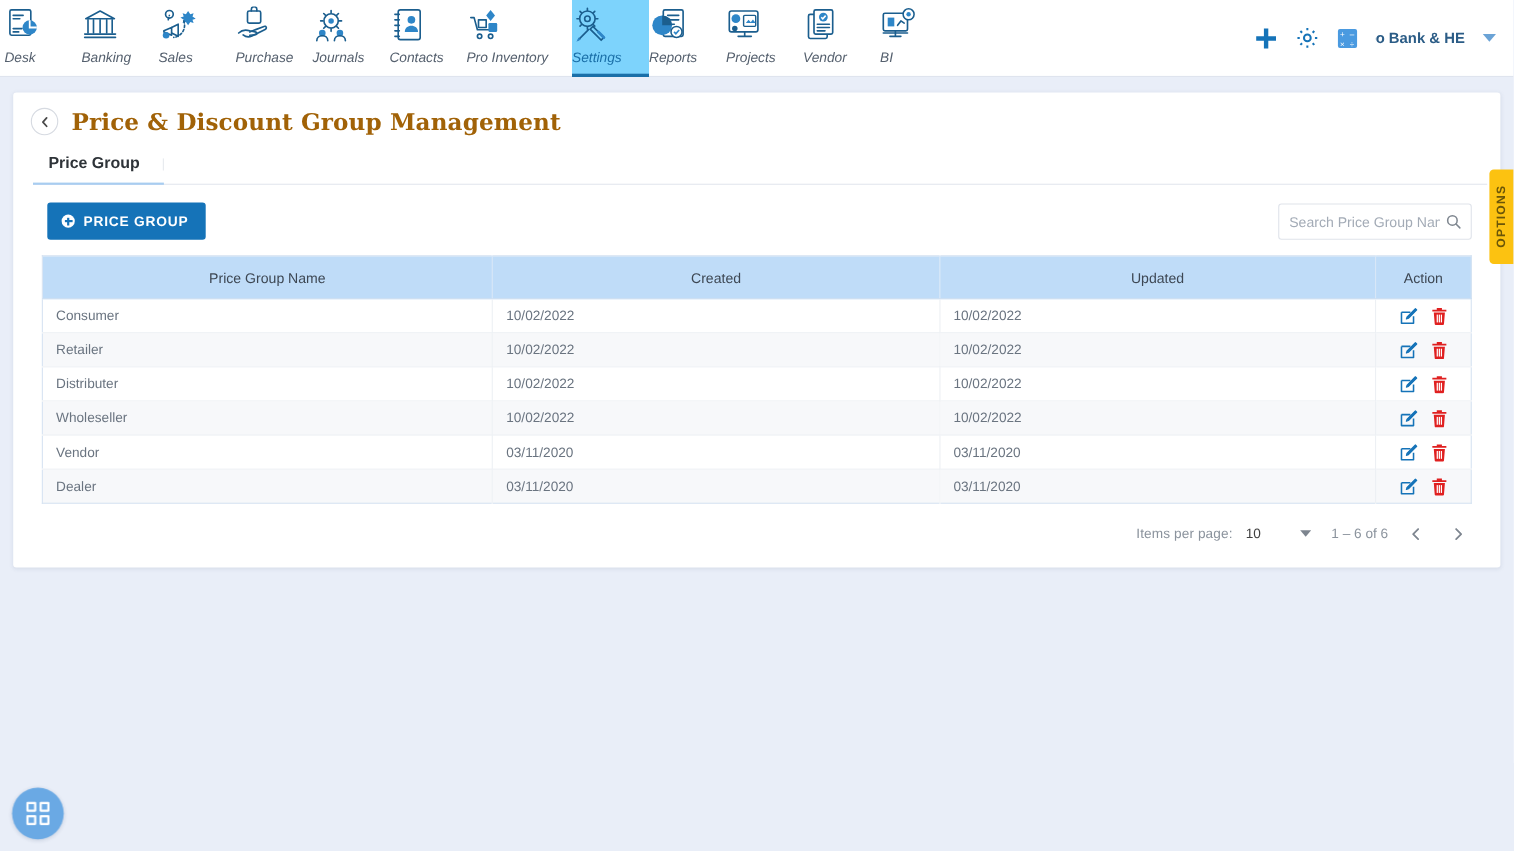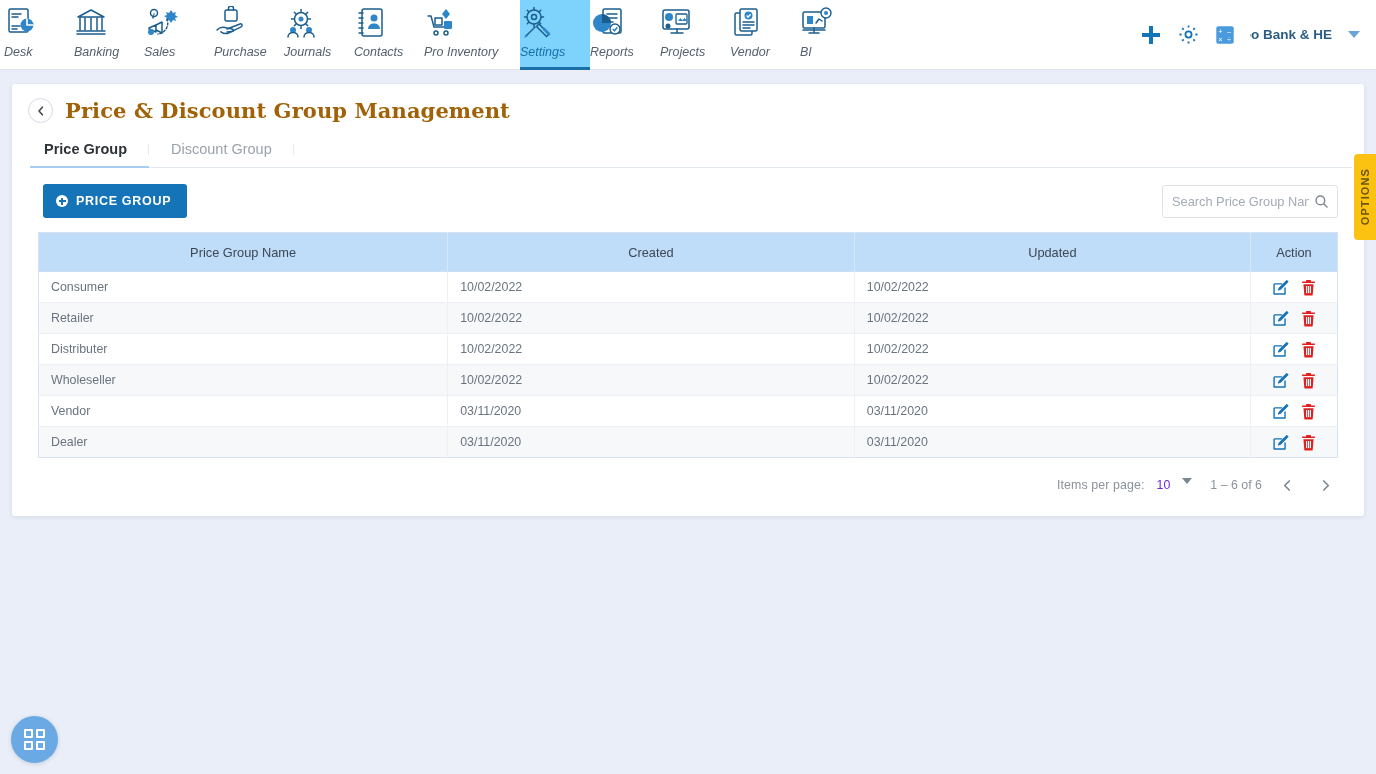--- a/index.html
+++ b/index.html
@@ -257,23 +257,24 @@
     align-items: center;
     justify-content: flex-end;
     gap: 12px;
     padding: 14px 26px 0 0;
     font-size: 12.4px;
     color: #8b939d;
   }
   .pg-label { letter-spacing: .1px; }
   .pg-select {
     display: inline-flex;
-    gap: 12px;
-    cursor: pointer;
-    color: #6d28d9;
+    align-items: center;
+    gap: 36px;
+    cursor: pointer;
+    color: #404040;
   }
   .pg-arrow-down {
     width: 0; height: 0;
     border-left: 5px solid transparent;
     border-right: 5px solid transparent;
     border-top: 6px solid #7d858f;
   }
   .pg-range { margin-left: 6px; color: #8b939d; }
   .pg-btn {
     width: 26px; height: 26px;
@@ -526,21 +527,20 @@
           <svg width="12" height="12" viewBox="0 0 12 12" fill="none" stroke="#4a4a4a" stroke-width="1.6" stroke-linecap="round" stroke-linejoin="round">
             <path d="M7.4 2.2L4 6l3.4 3.8"></path>
           </svg>
         </span>
       </div>
       <div class="page-title">Price &amp; Discount Group Management</div>
     </div>
 
     <div class="tabs" id="tabs">
         <div class="tab active"><span>Price Group</span></div>
-        <div class="tab"><span>Discount Group</span></div>
       </div>
 
     <div class="toolbar">
       <button class="btn-primary">
         <span class="plus-circ"></span>
         <span>PRICE GROUP</span>
       </button>
 
       <div class="search-box">
         <input type="text" value="" placeholder="Search Price Group Name" style="">

